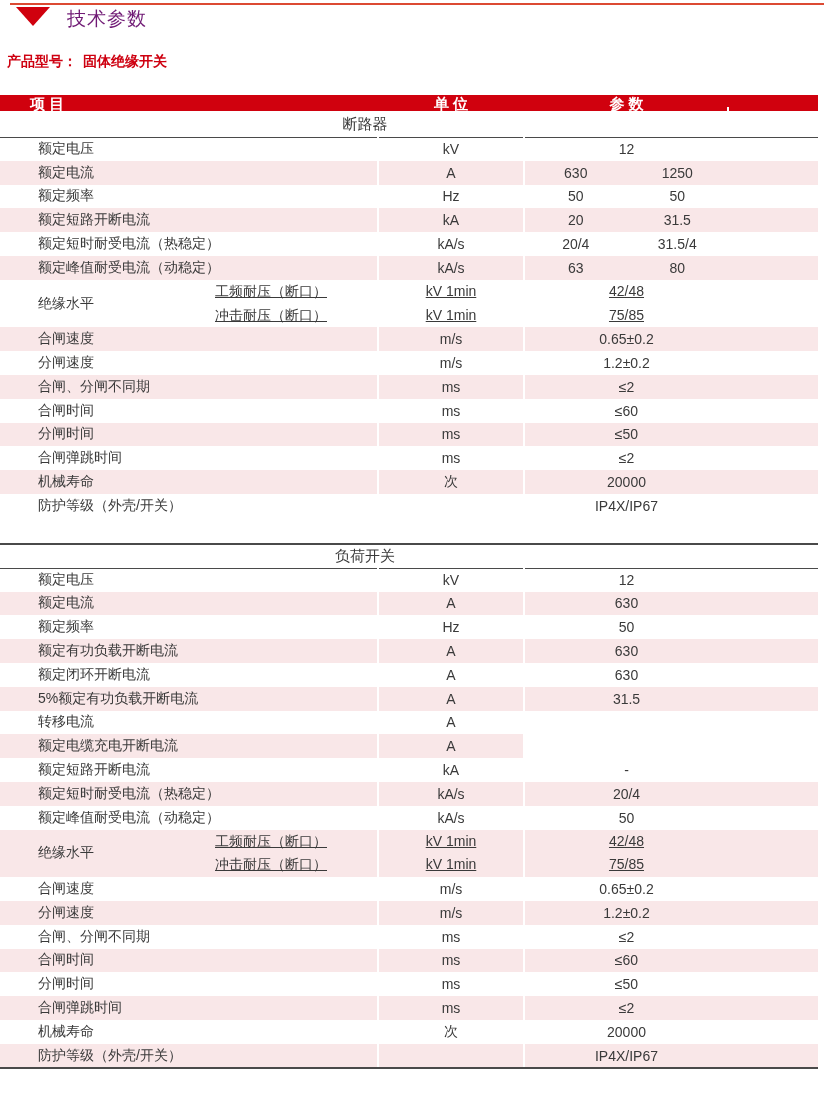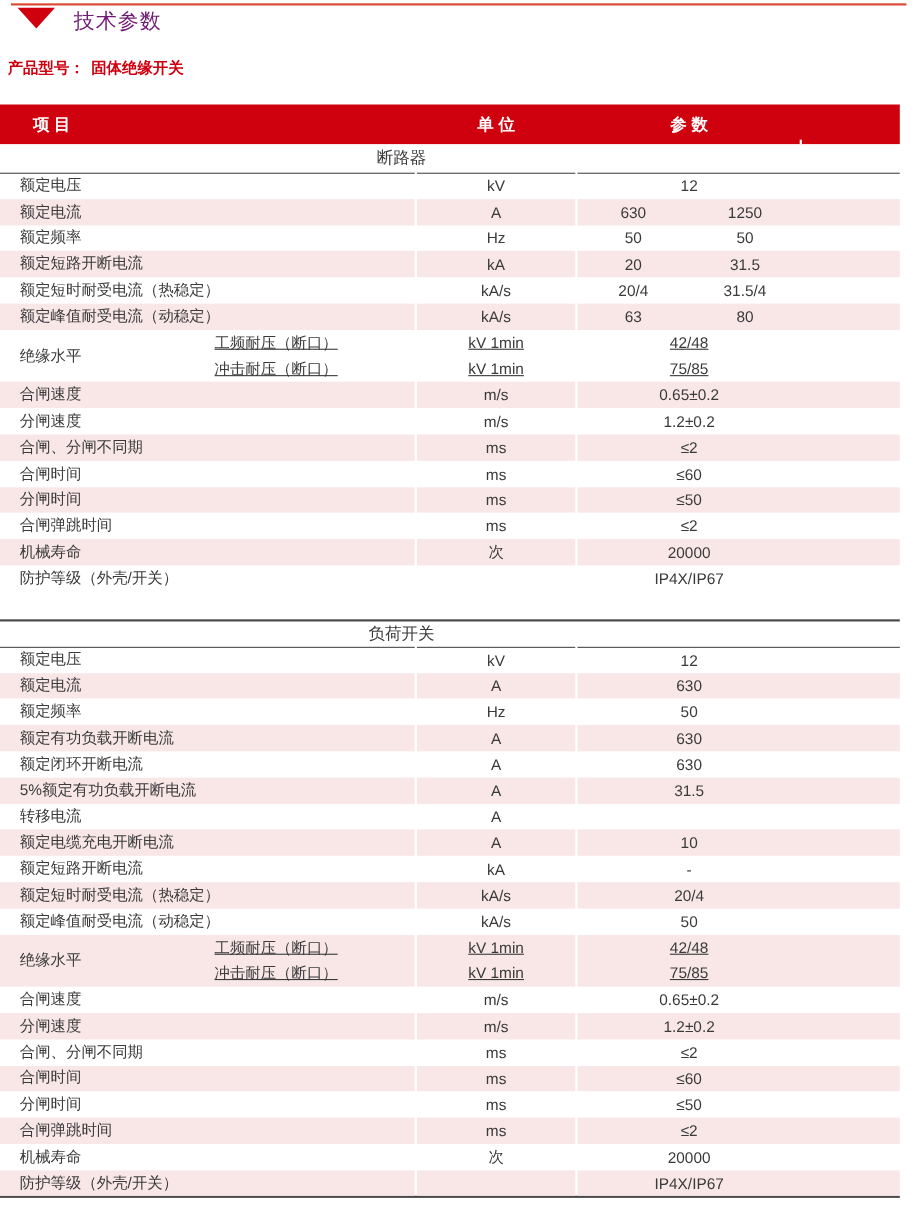--- a/index.html
+++ b/index.html
@@ -21,40 +21,40 @@
   .tri{position:absolute;left:16px;top:7px;width:0;height:0;
     border-left:17px solid transparent;border-right:17px solid transparent;
     border-top:19px solid var(--c-red);}
   .page-title{position:absolute;left:67px;top:6px;font-size:19px;font-weight:400;
     color:#701a75;letter-spacing:1px;}
   .product-line{position:absolute;left:7px;top:53px;font-size:14px;font-weight:700;color:var(--c-accent);}
   .product-line span{margin-right:2px;}
 
   .spec-table{position:absolute;top:95px;left:0;width:818px;}
   .thead{position:relative;display:grid;grid-template-columns:377px 2px 144px 2px 293px;
-    height:36px;background:var(--c-red);color:#fff;font-size:15px;font-weight:700;align-items:center;}
+    height:16px;background:var(--c-red);color:#fff;font-size:15px;font-weight:700;align-items:center;}
   .th-item{padding-left:30px;}
   .th-unit{text-align:center;}
   .th-param{width:203px;text-align:center;}
   .notch{position:absolute;left:727px;bottom:0;width:2px;height:4px;background:#fff;}
 
   .tsection{width:818px;}
   .tsection.sec2{margin-top:25px;}
   .tsection:last-of-type{border-bottom:2px solid var(--c-line);}
   .sec-title{position:relative;height:26px;width:818px;}
   .sec2 .sec-title{border-top:2px solid var(--c-line);height:25px;}
   .sec-title span{position:absolute;left:0;width:730px;text-align:center;top:50%;
     transform:translateY(-50%);font-size:15px;font-weight:500;}
 
   .trow{display:grid;grid-template-columns:377px 2px 144px 2px 293px;height:var(--rh);font-size:14px;}
   .trow.group{height:calc(var(--rh)*2);}
   .cell{display:flex;align-items:center;height:100%;}
   .alt{background:var(--c-pink);}
   .first .cell{border-top:1.5px solid var(--c-line);}
-  .c-item{padding-left:18px;}
+  .c-item{padding-left:38px;}
   .c-unit{justify-content:center;text-align:center;}
   .pwrap{width:203px;display:flex;align-items:center;}
   .p-single{width:100%;text-align:center;}
   .p-half{width:50%;text-align:center;}
   
   .g-label{width:177px;}
   .g-subs,.u-col,.pwrap.col{display:flex;flex-direction:column;justify-content:flex-end;text-decoration:underline;}
   .u-col{width:100%;}
   .g-sub,.u-line,.p-line{height:var(--rh);line-height:var(--rh);}
   .u-line,.p-line{text-align:center;width:100%;}
@@ -386,25 +386,20 @@
           <div class="cell c-unit">A</div>
           <div></div>
         </div>
         <div class="trow">
           <div class="cell c-item alt">
             <span>额定电缆充电开断电流</span>
           </div>
           <div></div>
           <div class="cell c-unit alt">A</div>
           <div></div>
-          <div class="cell c-param alt">
-            <div class="pwrap">
-              <span class="p-single">10</span>
-            </div>
-          </div>
         </div>
         <div class="trow">
           <div class="cell c-item">
             <span>额定短路开断电流</span>
           </div>
           <div></div>
           <div class="cell c-unit">kA</div>
           <div></div>
           <div class="cell c-param">
             <div class="pwrap">

